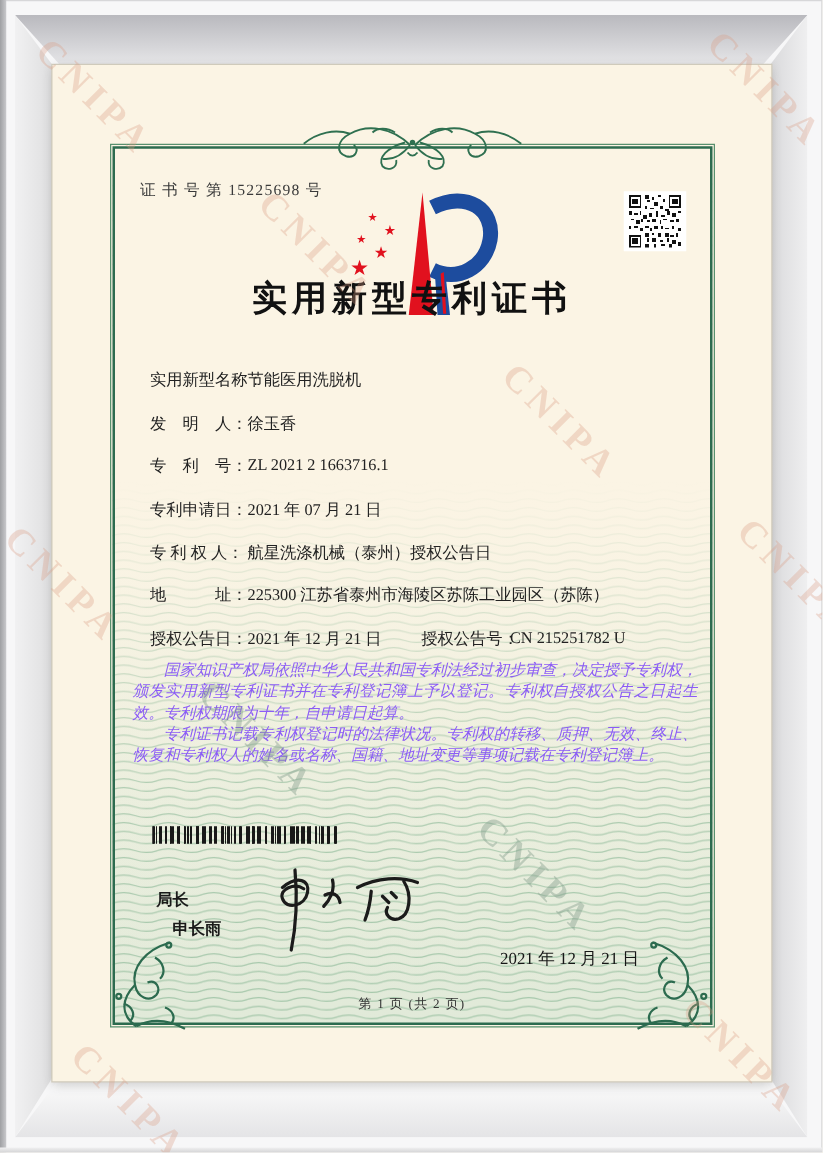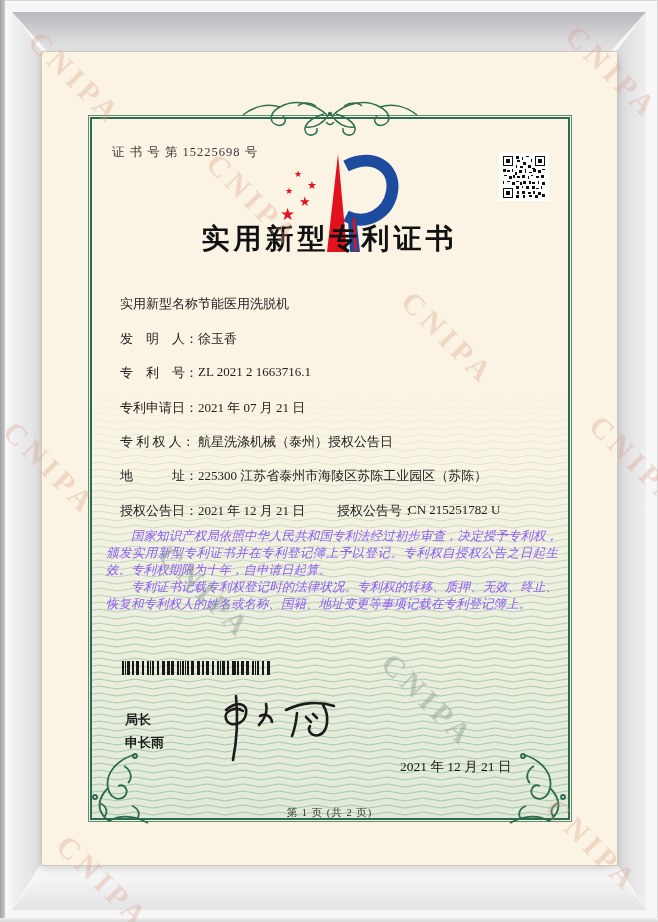--- a/index.html
+++ b/index.html
@@ -59,26 +59,26 @@
   .body-text p{margin:0;text-indent:2em;}
   
   .barcode{position:absolute;left:80px;top:609px;width:148px;height:14px;
     background:
       repeating-linear-gradient(90deg,#181818 0 2px,rgba(0,0,0,0) 2px 5px),
       repeating-linear-gradient(90deg,#181818 0 1px,rgba(0,0,0,0) 1px 7px),
       repeating-linear-gradient(90deg,rgba(0,0,0,0) 0 3px,#181818 3px 4px,rgba(0,0,0,0) 4px 11px);}
   
   .officer-title{position:absolute;left:83px;top:659px;font-size:13px;font-weight:600;
     font-family:"Liberation Sans","DejaVu Sans",sans-serif;color:#1a1a1a;}
-  .officer-name{position:absolute;left:83px;top:682px;font-size:13px;font-weight:600;
+  .officer-name{position:absolute;left:96px;top:682px;font-size:13px;font-weight:600;
     font-family:Liberation Serif, serif;color:#1a1a1a;}
   .signature{position:absolute;left:168px;top:636px;width:140px;height:82px;}
   .sign-date{position:absolute;left:358px;top:706px;font-size:13.5px;color:#161616;}
   .page-info{position:absolute;left:0;top:744px;width:575px;text-align:center;
-    font-size:10.5px;color:#333;letter-spacing:1px;margin-top:10px;}
+    font-size:10.5px;color:#333;letter-spacing:1px;}
   .cont-note{position:absolute;left:218px;top:776px;width:120px;height:22px;
     background:rgba(255,255,255,.9);text-align:center;line-height:22px;
     font-size:11px;font-style:italic;color:#222;}
   
   .wm-layer{position:absolute;inset:0;pointer-events:none;}
   .wm{position:absolute;font-size:30px;font-weight:bold;letter-spacing:5px;
     transform:translate(-50%,-50%) rotate(45deg);white-space:nowrap;
     font-family:"Liberation Serif","DejaVu Serif",serif;}
   .wm-pink{color:rgba(219,155,130,0.32);}
   .wm-green{color:rgba(125,152,134,0.40);}

